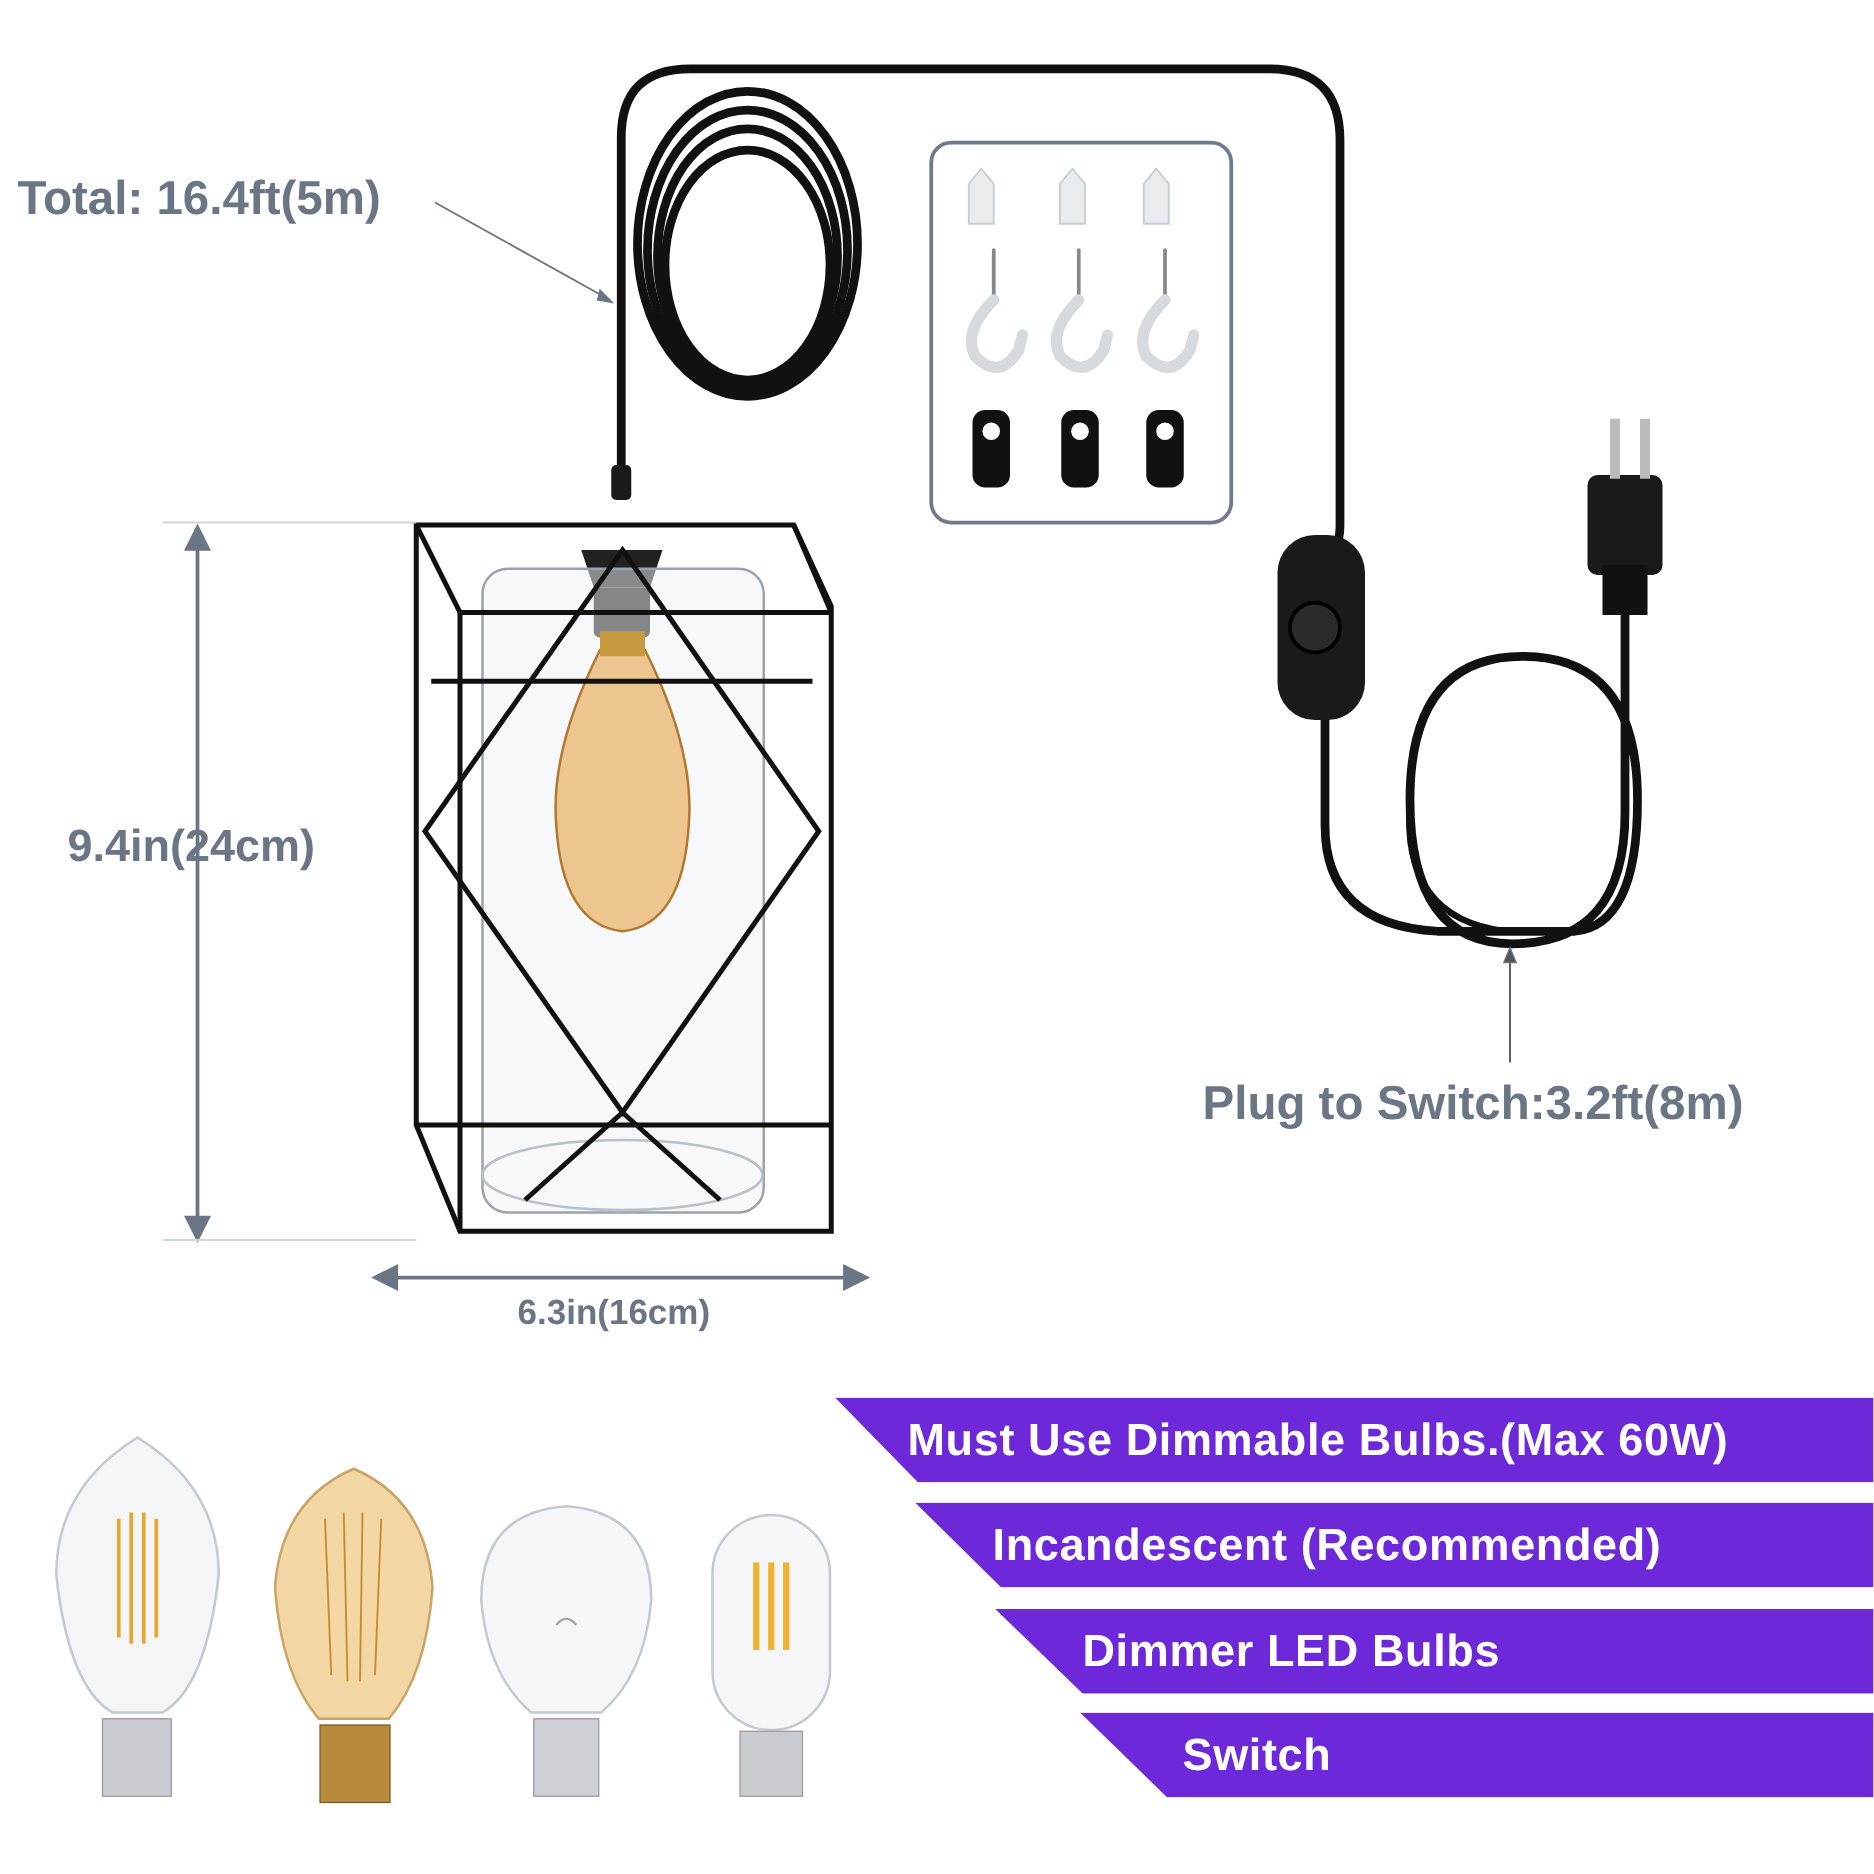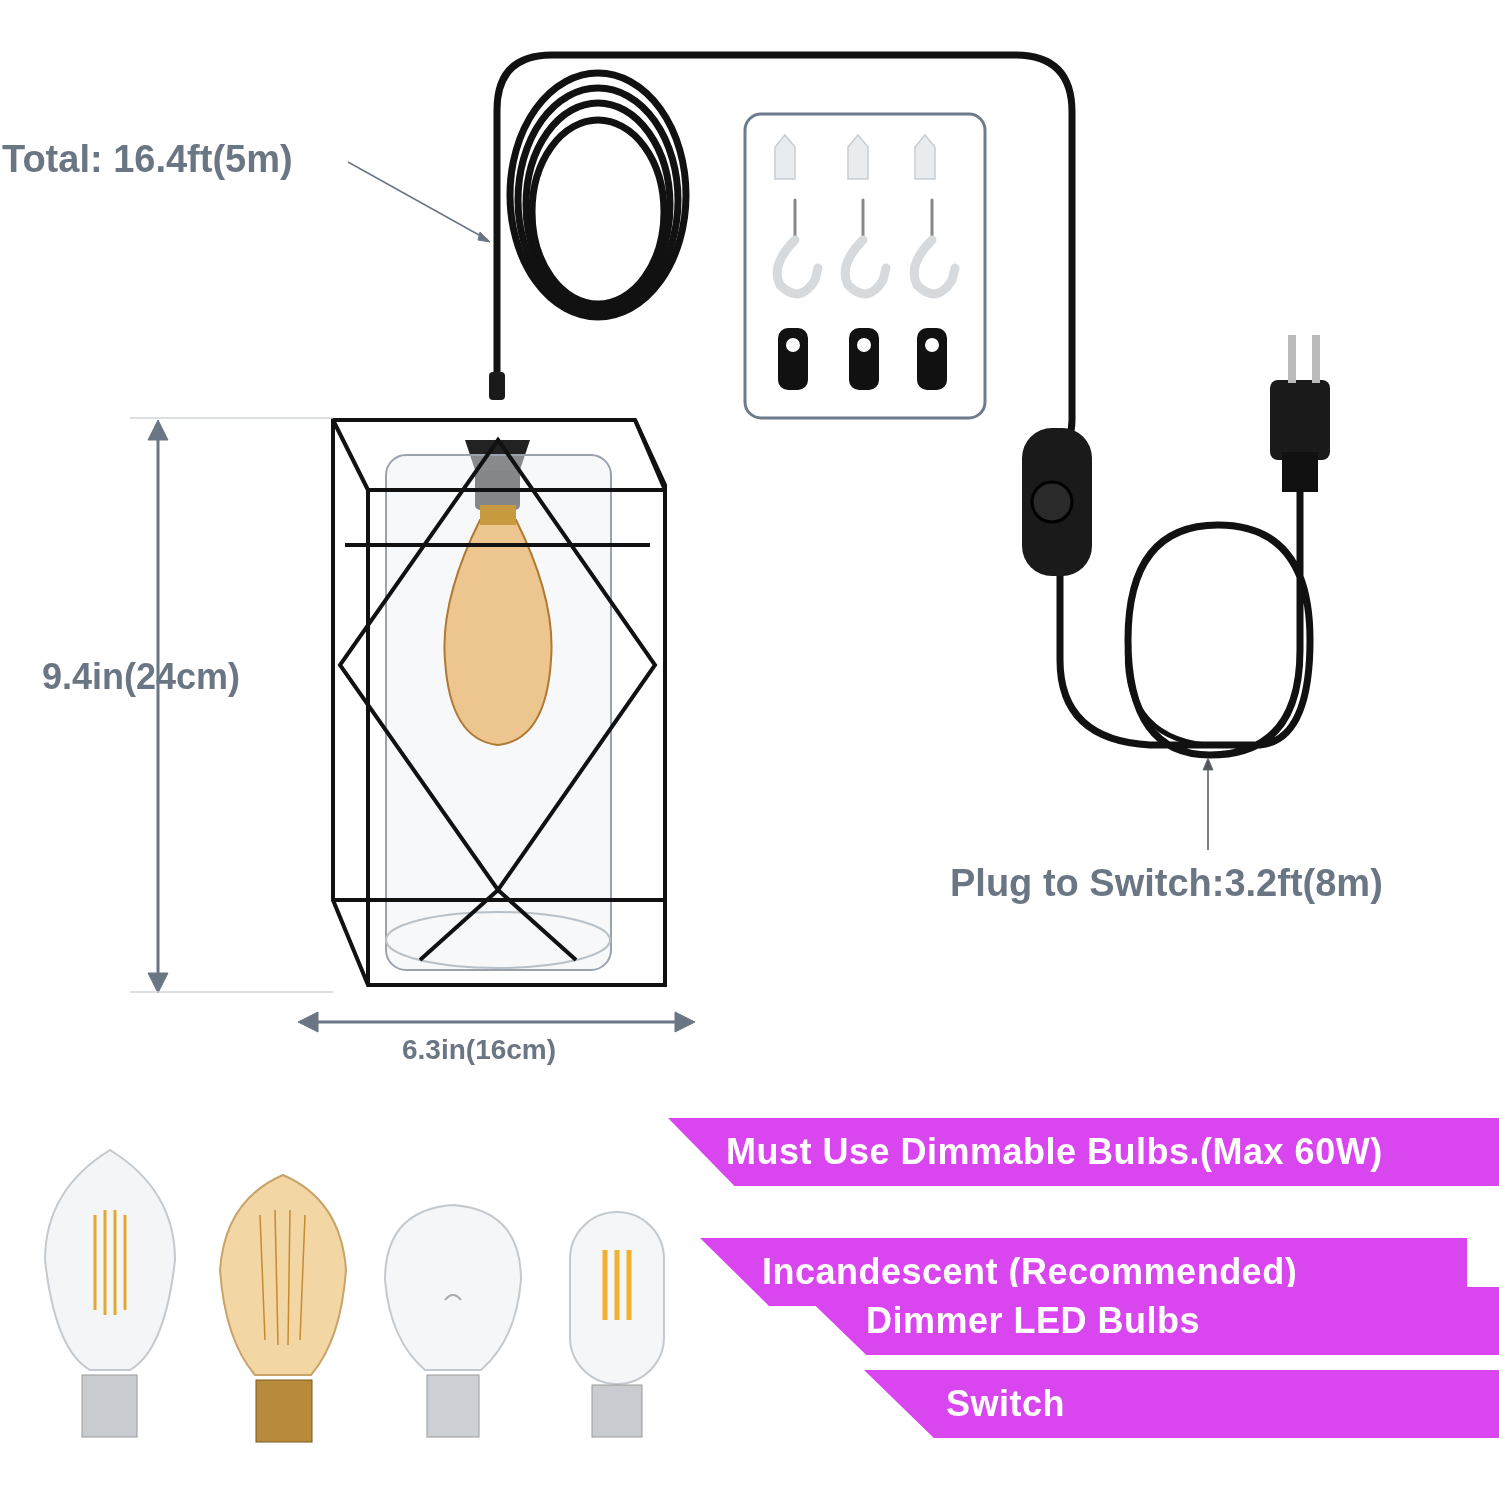--- a/index.html
+++ b/index.html
@@ -1,19 +1,19 @@
 <!DOCTYPE html>
 <html><head>
 <meta charset="utf-8">
 <style>
   html,body{margin:0;padding:0;background:#ffffff;}
   body{width:1499px;height:1499px;position:relative;overflow:hidden;font-family:"Liberation Sans","DejaVu Sans",sans-serif;}
-  .abs{position:absolute;}
+  .abs{position:absolute;margin-left:12px;}
   .dim-text{color:#6b7684;font-weight:bold;font-family:"Liberation Sans",sans-serif;white-space:nowrap;}
-  .banner{position:absolute;height:68px;background:#d946ef;color:#fff;font-weight:bold;font-size:36px;display:flex;align-items:center;white-space:nowrap;letter-spacing:0.5px;}
+  .banner{position:absolute;height:68px;background:#6d28d9;color:#fff;font-weight:bold;font-size:36px;display:flex;align-items:center;white-space:nowrap;letter-spacing:0.5px;}
   svg{position:absolute;left:0;top:0;}
 </style>
 </head>
 <body>
 
 <svg width="1499" height="1499" viewBox="0 0 1499 1499">
 
   <g fill="none" stroke="#111" stroke-width="7" stroke-linecap="round">
     <path d="M497 380 L497 110 Q497 55 552 55 L1015 55 Q1072 55 1072 112 L1072 420 Q1072 440 1060 450"></path>
 
@@ -151,21 +151,21 @@
 </svg>
 
 <div class="abs dim-text" style="left:2px;top:138px;font-size:38px;">Total: 16.4ft(5m)</div>
 <div class="abs dim-text" style="left:42px;top:656px;font-size:36px;">9.4in(24cm)</div>
 <div class="abs dim-text" style="left:402px;top:1034px;font-size:28px;">6.3in(16cm)</div>
 <div class="abs dim-text" style="left:950px;top:862px;font-size:38px;">Plug to Switch:3.2ft(8m)</div>
 
 <div class="banner" style="left:668px;top:1118px;width:831px;clip-path:polygon(0 0,100% 0,100% 100%,8% 100%);padding-left:58px;box-sizing:border-box;">
   <span>Must Use Dimmable Bulbs.(Max 60W)</span>
 </div>
-<div class="banner" style="left:700px;top:1202px;width:767px;clip-path:polygon(0 0,100% 0,100% 100%,9% 100%);padding-left:62px;box-sizing:border-box;margin-top:36px;">
+<div class="banner" style="left:732px;top:1202px;width:767px;clip-path:polygon(0 0,100% 0,100% 100%,9% 100%);padding-left:62px;box-sizing:border-box;">
   <span>Incandescent (Recommended)</span>
 </div>
 <div class="banner" style="left:796px;top:1287px;width:703px;clip-path:polygon(0 0,100% 0,100% 100%,10% 100%);padding-left:70px;box-sizing:border-box;align-items:center;">
   <span>Dimmer LED Bulbs</span>
 </div>
 <div class="banner" style="left:864px;top:1370px;width:635px;clip-path:polygon(0 0,100% 0,100% 100%,11% 100%);padding-left:82px;box-sizing:border-box;">
   <span>Switch</span>
 </div>
 
 </body></html>

